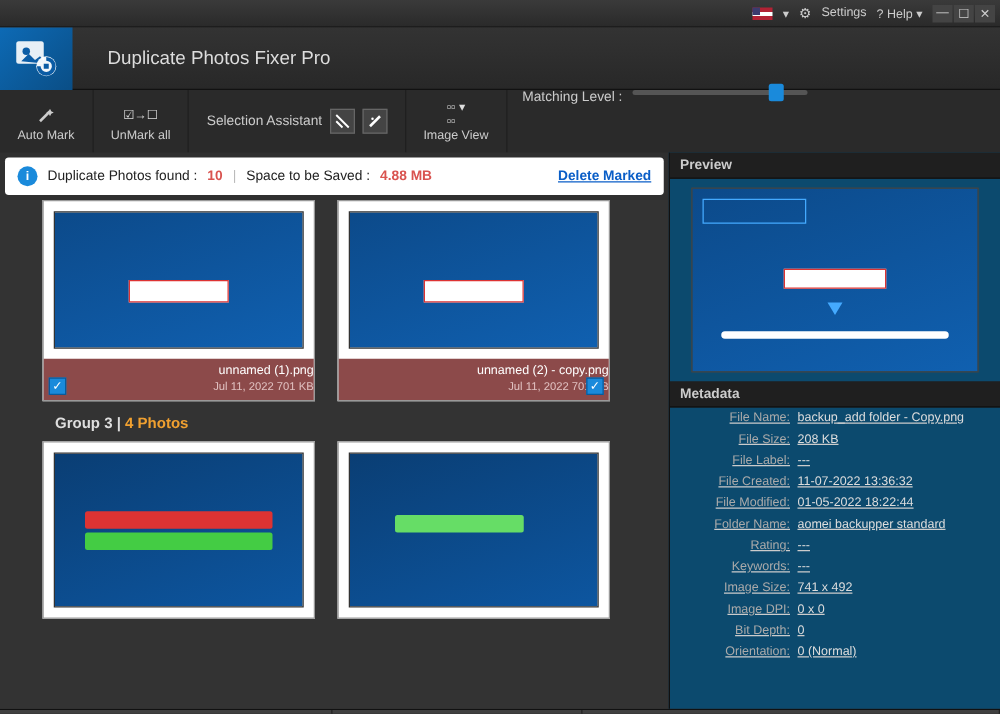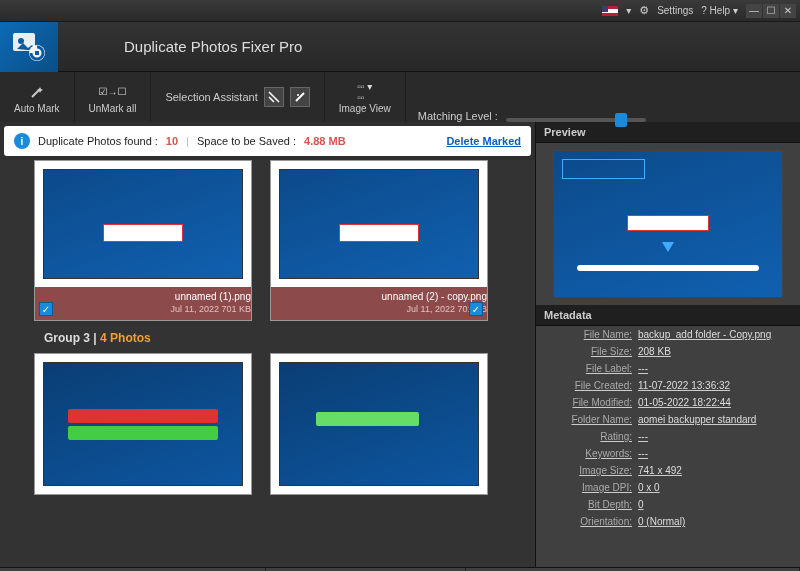--- a/index.html
+++ b/index.html
@@ -2,50 +2,50 @@
 <html><head>
 <meta charset="utf-8">
 <style>
 * { box-sizing: border-box; margin: 0; padding: 0; font-family: "Segoe UI", Tahoma, sans-serif; }
 body { width: 800px; height: 571px; background: #2a2a2a; color: #ccc; font-size: 11px; overflow: hidden; }
 .titlebar { height: 22px; background: linear-gradient(#3a3a3a,#2a2a2a); display: flex; align-items: center; justify-content: space-between; padding: 0 4px; border-bottom: 1px solid #1a1a1a; }
 .titlebar-right { display: flex; align-items: center; gap: 8px; }
 .titlebar-right span { font-size: 10px; }
 .win-btns { display: flex; gap: 1px; }
 .win-btn { width: 16px; height: 14px; background: #444; color: #ccc; display: flex; align-items: center; justify-content: center; font-size: 10px; cursor: pointer; }
-.header { height: 50px; background: linear-gradient(#333,#282828); display: flex; align-items: center; border-bottom: 1px solid #111; gap: 38px; }
+.header { height: 50px; background: linear-gradient(#333,#282828); display: flex; align-items: center; border-bottom: 1px solid #111; }
 .logo { width: 58px; height: 50px; background: linear-gradient(135deg,#0d6ab5,#0a4e86); display: flex; align-items: center; justify-content: center; }
 .logo svg { width: 36px; height: 36px; }
 .app-title { font-size: 15px; color: #ddd; margin-left: 28px; flex: 1; }
 .toolbar { display: flex; height: 50px; align-items: center; }
 .tb-btn { height: 50px; padding: 4px 14px 2px; display: flex; flex-direction: column; align-items: center; justify-content: center; gap: 2px; border-right: 1px solid #1f1f1f; font-size: 10px; color: #ccc; cursor: pointer; }
 .tb-btn .ic { height: 18px; display: flex; align-items: center; justify-content: center; color: #ddd; }
 .sel-assist { display: flex; align-items: center; gap: 6px; padding: 0 14px; border-right: 1px solid #1f1f1f; height: 50px; font-size: 11px; justify-content: flex-end; }
 .sq-btn { width: 20px; height: 20px; background: #444; border: 1px solid #666; display: flex; align-items: center; justify-content: center; cursor: pointer; }
-.match-level { display: flex; align-items: flex-end; gap: 8px; padding: 0 12px; height: 50px; }
+.match-level { display: flex; align-items: flex-start; gap: 8px; padding: 0 12px; height: 50px; }
 .slider-track { width: 140px; height: 4px; background: #555; position: relative; border-radius: 2px; }
 .slider-thumb { position: absolute; top: -5px; width: 12px; height: 14px; background: #1a8adb; border-radius: 2px; }
 .main { display: flex; height: 445px; }
 .left-col { width: 535px; display: flex; flex-direction: column; background: #2f2f2f; }
 .info-bar { height: 30px; background: #fff; margin: 4px; border-radius: 3px; display: flex; align-items: center; padding: 0 10px; gap: 8px; color: #222; font-size: 11px; }
 .info-icon { width: 16px; height: 16px; border-radius: 50%; background: #1a8adb; color: #fff; display: flex; align-items: center; justify-content: center; font-weight: bold; font-size: 10px; }
 .info-bar .red { color: #d9534f; font-weight: bold; }
 .info-bar .sep { color: #bbb; }
 .info-bar .link { color: #0a5ec7; text-decoration: underline; margin-left: auto; font-weight: bold; cursor: pointer; }
 .grid-area { flex: 1; overflow: hidden; background: #333; }
 .thumb-row { display: flex; gap: 18px; padding: 0 34px; }
 .thumb-card { width: 218px; background: #fff; border: 1px solid #999; position: relative; }
 .thumb-img { height: 110px; background: linear-gradient(160deg,#0c4a8a,#1060b0); margin: 8px; position: relative; border: 1px solid #333; }
 .thumb-img.t2 { background: linear-gradient(160deg,#0a3e74,#0d56a0); height: 124px; }
 .thumb-cap { background: #8c4a4a; color: #fff; text-align: right; padding: 4px 0 6px; font-size: 10px; }
 .thumb-cap .l2 { font-size: 9px; color: #e0c0c0; margin-top: 2px; }
 .chk { position: absolute; bottom: 4px; width: 14px; height: 14px; background: #1a8adb; border: 1px solid #0a5a9a; display: flex; align-items: center; justify-content: center; color: #fff; font-size: 10px; }
 .group-hdr { padding: 10px 12px 8px; font-size: 12px; font-weight: bold; color: #ddd; margin-left: 32px; }
 .group-hdr .y { color: #f0a030; }
-.right-col { flex: 1; background: #404040; border-left: 1px solid #111; display: flex; flex-direction: column; }
+.right-col { flex: 1; background: #0c4a6e; border-left: 1px solid #111; display: flex; flex-direction: column; }
 .panel-title { background: #1f1f1f; padding: 4px 8px; font-size: 11px; font-weight: bold; border-bottom: 1px solid #111; }
 .preview-box { height: 162px; padding: 8px; display: flex; align-items: center; justify-content: center; }
 .preview-img { width: 230px; height: 148px; background: linear-gradient(160deg,#0c4a8a,#1060b0); border: 1px solid #444; position: relative; }
 .preview-img .bar { position: absolute; left: 10%; right: 10%; height: 6px; background: #fff; border-radius: 3px; }
 .meta { flex: 1; text-decoration: underline; }
 .meta-row { display: flex; padding: 3px 8px; font-size: 10px; }
 .meta-row .lbl { width: 88px; text-align: right; margin-right: 6px; color: #aaa; }
 .meta-row .val { color: #ddd; }
 .statusbar { height: 28px; background: #404040; border-top: 1px solid #111; display: flex; align-items: center; font-size: 10px; color: #ccc; }
 .statusbar > div { padding: 0 10px; border-right: 1px solid #222; height: 100%; display: flex; align-items: center; gap: 4px; }

